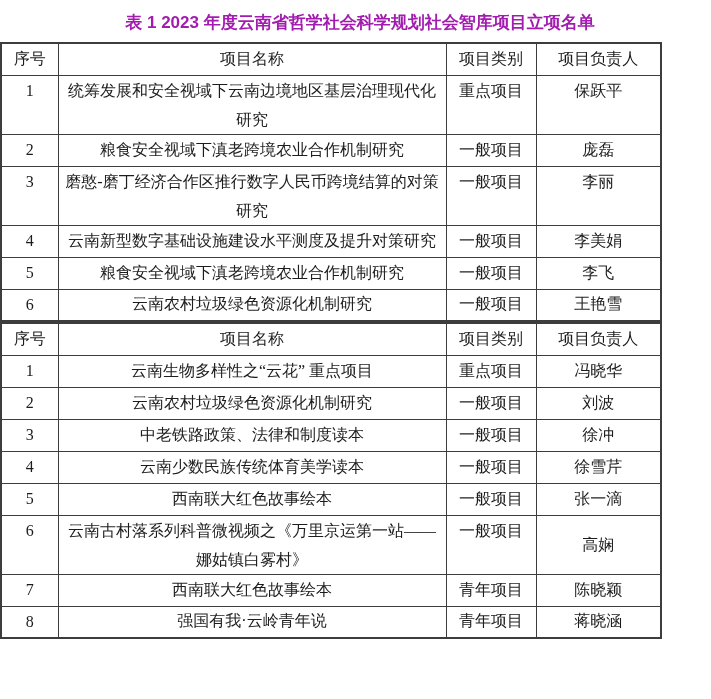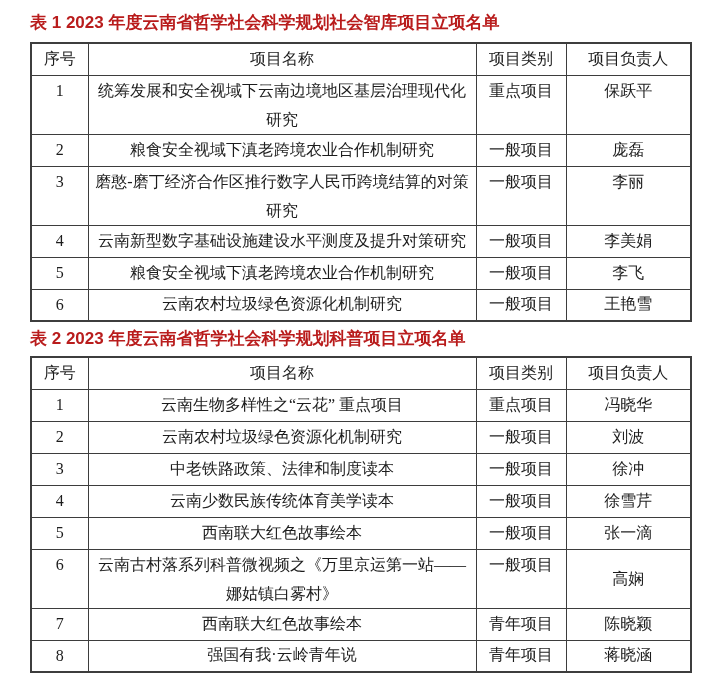--- a/index.html
+++ b/index.html
@@ -20,31 +20,31 @@
     position: relative;
     width: 711px;
     height: 699px;
     overflow: hidden;
   }
   .tbl-title {
     font-family: "Liberation Sans", "DejaVu Sans", sans-serif;
     font-weight: 700;
     font-size: 17px;
     line-height: 22px;
+    text-align: center;
     width: 660px;
     margin: 0 0 0 30px;
-    color: #b91c1c;
+    color: #a21caf;
   }
   .title-1 { padding-top: 12px; padding-bottom: 8px; }
   .title-2 { padding-top: 6px; padding-bottom: 6px; }
   table.grid {
     border-collapse: collapse;
     table-layout: fixed;
     width: 660px;
-    margin-left: 30px;
     border: 2px solid var(--border);
   }
   table.grid th,
   table.grid td {
     border: 1px solid var(--border);
     text-align: center;
     vertical-align: middle;
     font-size: 16px;
     font-weight: normal;
     padding: 0 2px;
@@ -119,21 +119,20 @@
             <td>6</td>
             <td class="name">云南农村垃圾绿色资源化机制研究</td>
             <td>一般项目</td>
             <td>王艳雪</td>
           </tr>
         </tbody>
     </table>
   </section>
 
   <section>
-    <h2 class="tbl-title title-2">表 2 2023 年度云南省哲学社会科学规划科普项目立项名单</h2>
     <table class="grid">
       <colgroup>
         <col class="c-no">
           <col class="c-name">
           <col class="c-type">
           <col class="c-leader">
       </colgroup>
       <thead>
         <tr>
           <th>序号</th>

